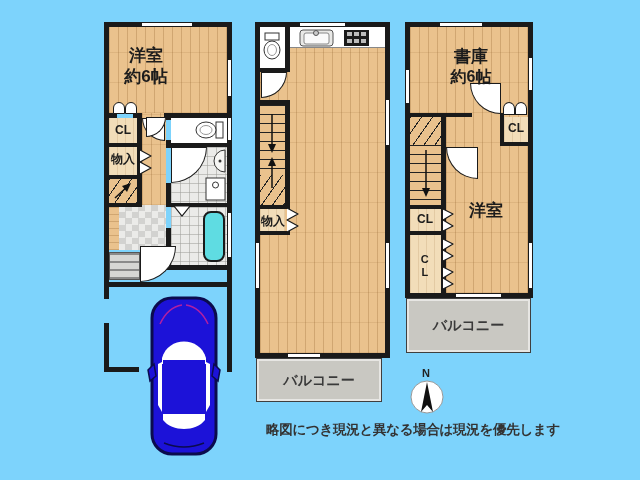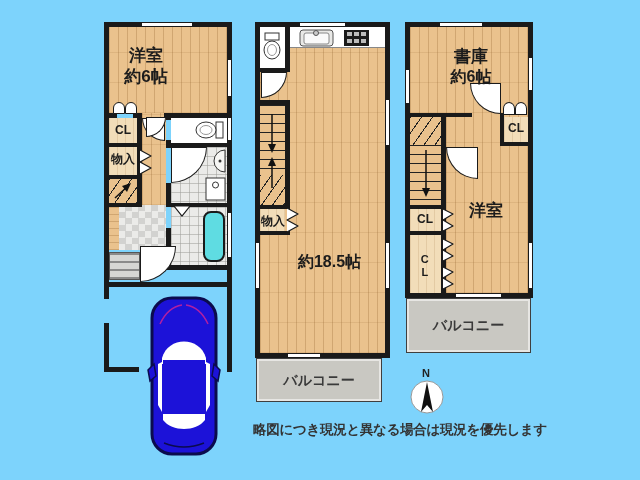--- a/index.html
+++ b/index.html
@@ -23,21 +23,21 @@
   .balcony{position:absolute;background:#c9c8c2;border:1px solid #3f3f3f;box-shadow:inset 0 0 0 2px rgba(255,255,255,.55);box-sizing:border-box;}
   .treads{position:absolute;background-image:repeating-linear-gradient(180deg,#222 0 1px,transparent 1px 9px);}
   .diag{position:absolute;background-image:repeating-linear-gradient(125deg,#222 0 1px,transparent 1px 9px);}
   .steps{position:absolute;background:repeating-linear-gradient(180deg,#8a8a8a 0 2px,#d6d6d4 2px 8px);border:1px solid #555;box-sizing:border-box;}
   .arc{position:absolute;background:#fff;border:1px solid #1a1a1a;box-sizing:border-box;}
   .halfdoor{position:absolute;background:#fff;border:1px solid #1a1a1a;border-radius:100% 100% 0 0;box-sizing:border-box;}
   .win-h{position:absolute;background:#fff;border-top:1px solid #1a1a1a;border-bottom:1px solid #1a1a1a;box-sizing:border-box;}
   .win-v{position:absolute;background:#fff;border-left:1px solid #1a1a1a;border-right:1px solid #1a1a1a;box-sizing:border-box;}
   .lbl{position:absolute;font-weight:700;color:#1c1c1c;text-align:center;line-height:1.25;white-space:nowrap;}
   .vtext{writing-mode:vertical-rl;text-orientation:upright;letter-spacing:1px;}
-  .caption{position:absolute;font-weight:700;color:#333;text-align:center;letter-spacing:-0.3px;}
+  .caption{position:absolute;font-weight:700;color:#333;text-align:right;letter-spacing:-0.3px;}
   svg{display:block;}
 </style>
 </head>
 <body>
 
 <div id="canvas">
 
   <div class="wood" style="left:109px;top:27px;width:118px;height:86px;"></div>
   <div class="wood" style="left:142px;top:113px;width:24px;height:92px;"></div>
   <div class="lightwood" style="left:109px;top:118px;width:28px;height:25px;"></div>
@@ -181,21 +181,20 @@
     </svg>
   <svg class="abs" style="left:267px;top:156px;" width="10" height="34" viewBox="0 0 10 34">
       <line x1="5" y1="32" x2="5" y2="9" stroke="#111" stroke-width="1.5"></line>
       <polygon points="5,1 1,10 9,10" fill="#111"></polygon>
     </svg>
 
   <div class="balcony" style="left:256px;top:358px;width:126px;height:44px;"></div>
   <div class="lbl" style="left:258px;top:372px;width:122px;font-size:14px;color:#3a3a3a;">バルコニー</div>
 
   <div class="lbl" style="left:272px;top:252px;width:115px;">
-    <div style="font-size:16px;">約18.5帖</div>
   </div>
   <div class="lbl" style="left:259px;top:214px;width:28px;font-size:12px;">物入</div>
 
   <div class="wood" style="left:410px;top:27px;width:118px;height:266px;"></div>
   <div class="lightwood" style="left:504px;top:117px;width:24px;height:25px;"></div>
   <div class="lightwood" style="left:410px;top:209px;width:31px;height:22px;"></div>
   <div class="lightwood" style="left:410px;top:235px;width:31px;height:58px;"></div>
   <div class="wood diag" style="left:410px;top:117px;width:31px;height:28px;"></div>
   <div class="wood treads" style="left:410px;top:145px;width:31px;height:60px;"></div>
 

